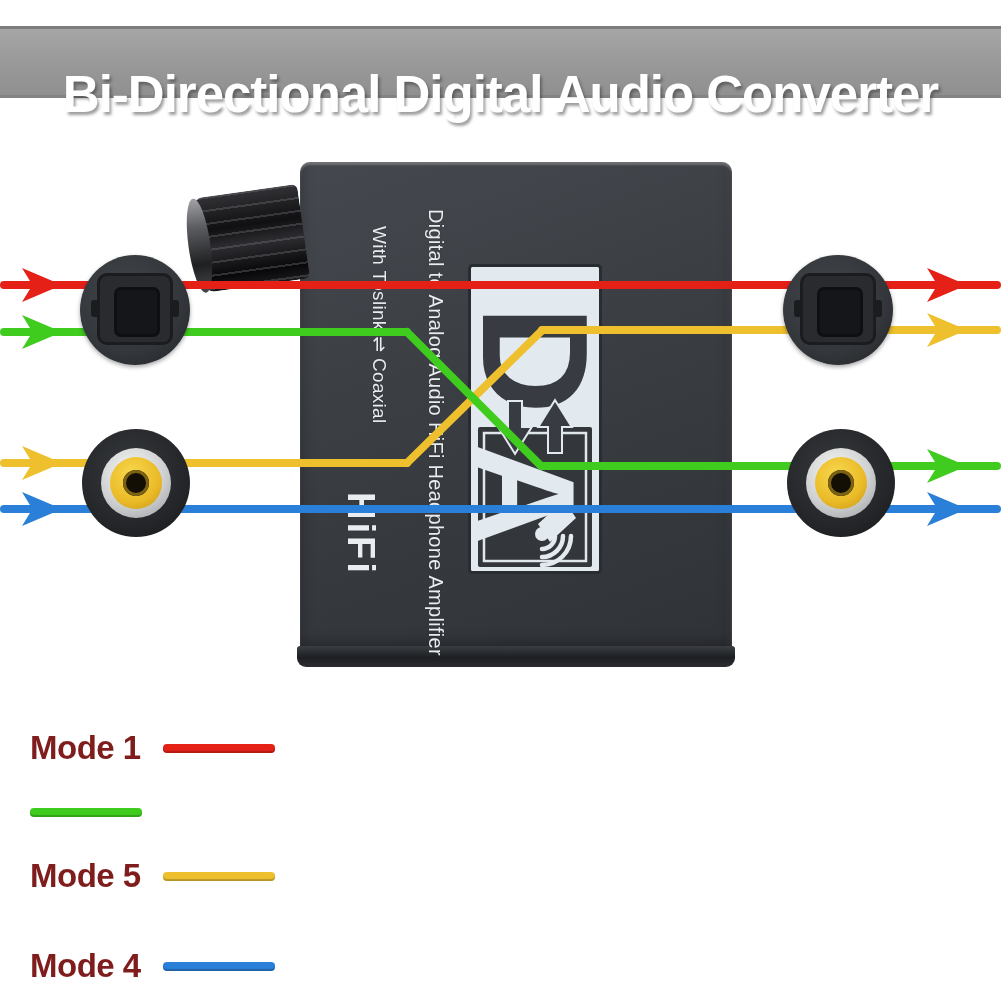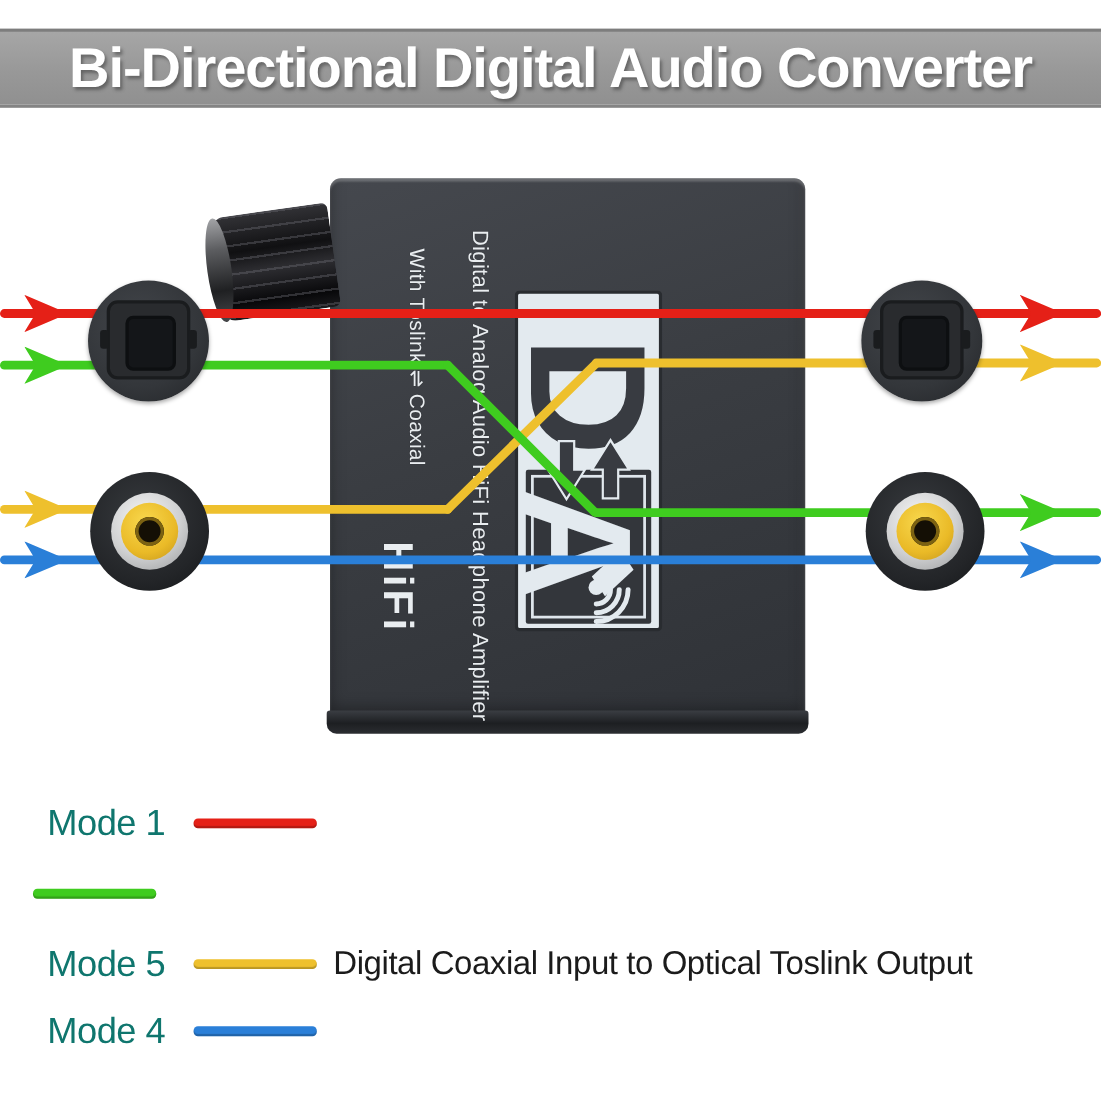--- a/index.html
+++ b/index.html
@@ -5,21 +5,21 @@
   html,body{margin:0;padding:0;background:#ffffff;}
   .stage{position:relative;width:1001px;height:1001px;background:#ffffff;overflow:hidden;
          font-family:"Liberation Sans",sans-serif;}
 
   
   .banner{position:absolute;left:0;top:26px;width:1001px;height:72px;
     background:linear-gradient(180deg,#a6a6a6,#989898 55%,#909090);
     border-top:3px solid #7d7d7d;border-bottom:3px solid #848484;box-sizing:border-box;}
   .banner-title{display:block;width:100%;text-align:center;line-height:66px;
     font-size:51px;font-weight:bold;color:#ffffff;letter-spacing:-1px;
-    text-shadow:2px 3px 3px rgba(40,40,40,0.45);}
+    text-shadow:2px 3px 3px rgba(40,40,40,0.45);margin-top:33px;}
 
   
   .device-body{position:absolute;left:300px;top:162px;width:432px;height:492px;
     background:linear-gradient(160deg,#45484e,#3a3d42 45%,#2f3237 100%);
     border-radius:10px 10px 4px 4px;
     box-shadow:inset 0 3px 2px rgba(255,255,255,0.22),inset -4px 0 6px rgba(255,255,255,0.05),
                inset 0 -10px 14px rgba(0,0,0,0.35);}
   .device-base{position:absolute;left:297px;top:646px;width:438px;height:21px;
     background:linear-gradient(180deg,#3a3d42,#1d1f22 55%,#2b2d31);
     border-radius:3px 3px 9px 9px;}
@@ -73,22 +73,22 @@
     background:radial-gradient(circle at 44% 38%,#373a3e,#232528 65%,#141618 100%);}
   .rca-silver{position:absolute;left:19px;top:19px;width:70px;height:70px;border-radius:50%;
     background:radial-gradient(circle at 42% 34%,#f7f7f7,#cfd0d1 55%,#97999b 100%);}
   .rca-gold{position:absolute;left:9px;top:9px;width:52px;height:52px;border-radius:50%;
     background:radial-gradient(circle at 42% 34%,#f8d84e,#eaba27 60%,#c3951b 100%);}
   .rca-hole{position:absolute;left:13px;top:13px;width:26px;height:26px;border-radius:50%;
     background:#140f05;box-shadow:inset 0 0 0 3px #7c6212;}
 
   
   .lrow{position:absolute;left:30px;height:48px;display:flex;align-items:center;}
-  .lr1{top:724px;}.lr2{top:788px;}.lr3{top:852px;}.lr4{top:913px;}
-  .lmode{width:133px;font-size:33px;font-weight:normal;color:#0f766e;letter-spacing:-0.5px;margin-left:13px;}
+  .lr1{top:724px;}.lr2{top:788px;}.lr3{top:852px;}.lr4{top:942px;}
+  .lmode{width:133px;font-size:33px;font-weight:bold;color:#7f1d1d;letter-spacing:-0.5px;}
   .lswatch{width:112px;height:9px;border-radius:4px;margin-right:15px;
     box-shadow:inset 0 -2px 1px rgba(0,0,0,0.22);}
   .ldesc{font-size:30px;color:#1b1b1b;letter-spacing:-0.4px;white-space:nowrap;}
 </style>
 </head>
 <body>
 
 <div class="stage">
 
   <div class="banner">
@@ -168,20 +168,19 @@
   <div class="lrow lr1">
     <span class="lmode">Mode 1</span>
     <span class="lswatch" style="background-color: rgb(229, 32, 23);"></span>
   </div>
   <div class="lrow lr2">
     <span class="lswatch" style="background-color: rgb(63, 204, 31);"></span>
   </div>
   <div class="lrow lr3">
     <span class="lmode">Mode 5</span>
     <span class="lswatch" style="background-color: rgb(238, 192, 45);"></span>
-    <span class="ldesc">Digital Coaxial Input to Optical Toslink Output</span>
   </div>
   <div class="lrow lr4">
     <span class="lmode">Mode 4</span>
     <span class="lswatch" style="background-color: rgb(42, 127, 216);"></span>
   </div>
 
 </div>
 
 </body></html>

